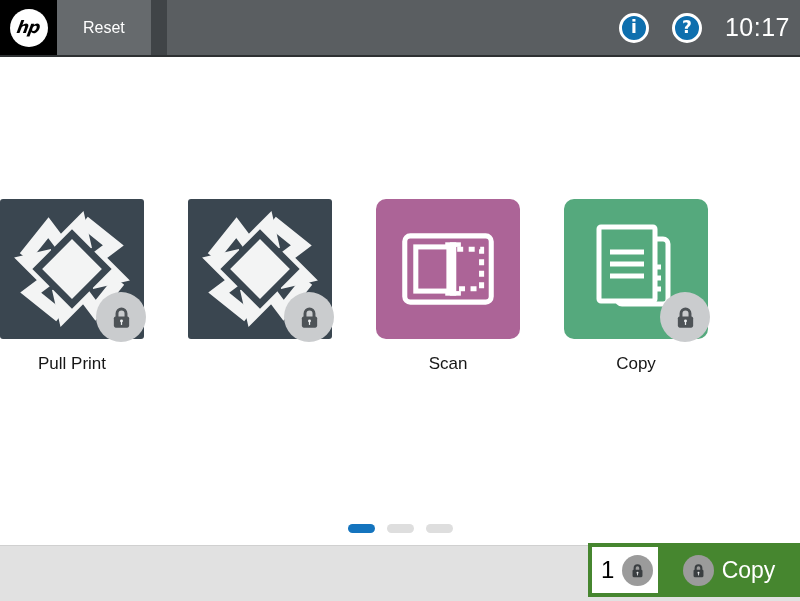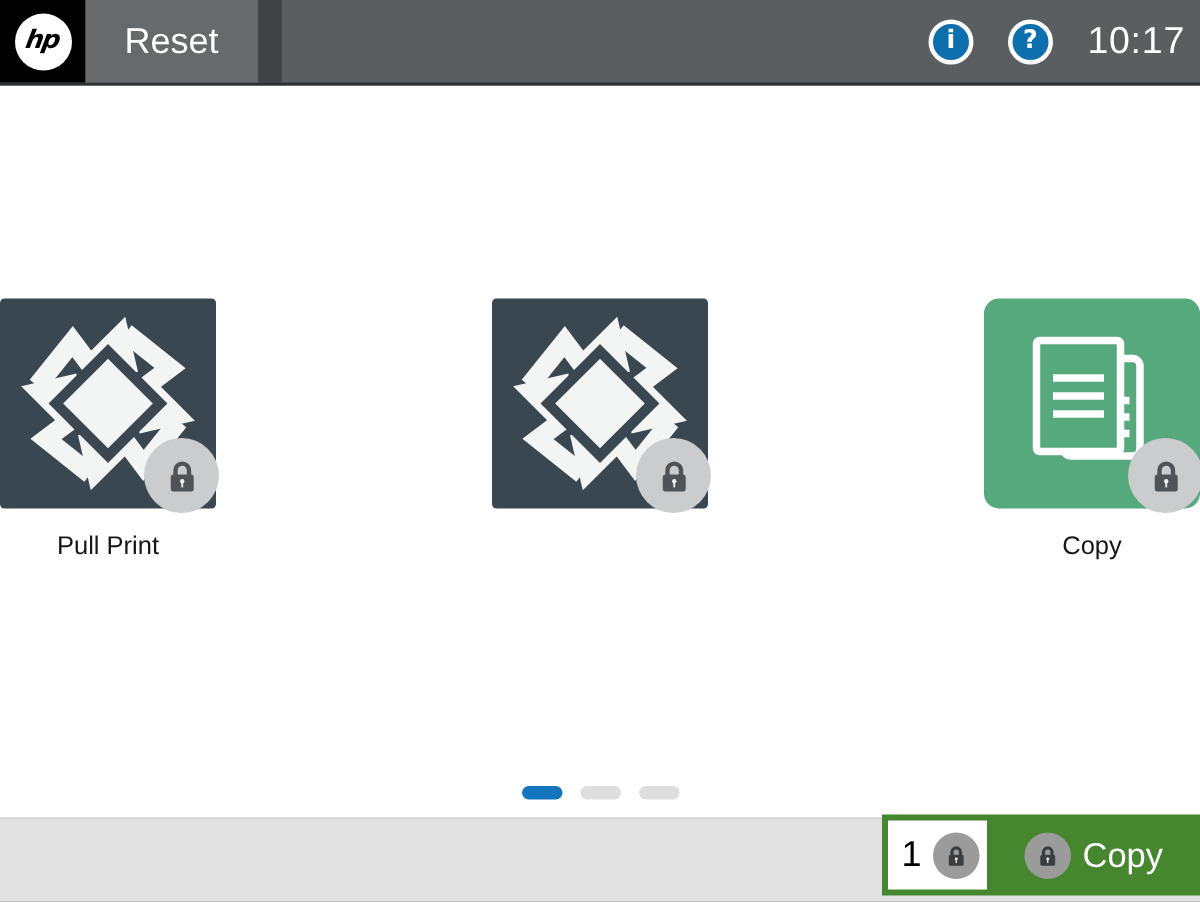--- a/index.html
+++ b/index.html
@@ -32,42 +32,42 @@
     display: flex; align-items: center; justify-content: center;
   }
   .logo-text {
     font-family: "DejaVu Sans", sans-serif;
     font-style: italic; font-weight: 700; font-size: 17px;
     letter-spacing: -1px; transform: skewX(-10deg) translateY(-1px);
   }
   .bar-btn {
     border: none; background: #666A6D; color: #FFFFFF;
     font-family: "Liberation Sans", sans-serif;
-    font-size: 24px; font-weight: 400;
+    font-size: 16px; font-weight: 400;
     padding: 0 26px; cursor: pointer; height: 55px;
   }
   .bar-divider { width: 8px; height: 55px; background: #404447; flex: 0 0 auto; }
   .bar-spacer { flex: 1; }
   .bar-icon {
     width: 30px; height: 30px; border-radius: 50%;
     background: #0E6FAE; border: 3px solid #FFFFFF;
     color: #FFFFFF; font-weight: 700; font-size: 17px;
     display: flex; align-items: center; justify-content: center;
     align-self: center; margin-right: 23px; cursor: pointer;
     font-family: "DejaVu Sans", sans-serif; line-height: 1;
   }
   .bar-time {
     color: #FFFFFF; font-size: 25px; align-self: center;
     margin-right: 10px; letter-spacing: 0.5px;
   }
 
   
   .apps-row {
     position: absolute; top: 199px; left: 0; right: 0;
-    display: flex; justify-content: space-between; gap: 44px;
+    display: flex; justify-content: flex-start; gap: 44px;
   }
   .tile-wrap { width: 144px; }
   .tile {
     position: relative; width: 144px; height: 140px;
     display: flex; align-items: center; justify-content: center;
     cursor: pointer;
   }
   .tile.dark   { background: #3A4650; border-radius: 3px; }
   .tile.purple { background: #AC6497; border-radius: 10px; }
   .tile.green  { background: #55A97D; border-radius: 10px; }
@@ -184,20 +184,33 @@
           <svg viewBox="0 0 24 24" width="27" height="27">
             <path d="M8 12 V8.5 a4 4 0 0 1 8 0 V12" fill="none" stroke="#4E5357" stroke-width="2.6"></path>
             <rect x="5.2" y="11" width="13.6" height="10" rx="1.6" fill="#4E5357"></rect>
             <circle cx="12" cy="15" r="1.3" fill="#EDEFF0"></circle>
             <rect x="11.45" y="15.6" width="1.1" height="3" fill="#EDEFF0"></rect>
           </svg>
         </div>
       </div>
     </div>
 
+    <div class="tile-wrap">
+      <div class="tile purple">
+        <svg width="92" height="74" viewBox="0 0 100 80">
+          <rect x="3" y="4" width="94" height="72" rx="6" fill="none" stroke="#FFFFFF" stroke-width="5.5"></rect>
+          <rect x="15" y="16" width="36" height="48" fill="none" stroke="#FFFFFF" stroke-width="5.5"></rect>
+          <rect x="52" y="11" width="7" height="58" fill="#FFFFFF"></rect>
+          <rect x="47" y="11" width="17" height="5" fill="#FFFFFF"></rect>
+          <rect x="47" y="64" width="17" height="5" fill="#FFFFFF"></rect>
+          <path d="M60 18.5 L86.5 18.5 L86.5 61.5 L60 61.5" fill="none" stroke="#FFFFFF" stroke-width="5.5" stroke-dasharray="6.5 6"></path>
+        </svg>
+      </div>
+      <div class="tile-label">Scan</div>
+    </div>
 
     <div class="tile-wrap">
       <div class="tile green">
         <svg width="100" height="100" viewBox="0 0 100 100">
           <rect x="31" y="20" width="51" height="65" rx="5" fill="none" stroke="#FFFFFF" stroke-width="5"></rect>
           <g stroke="#FFFFFF" stroke-width="5">
             <line x1="63" y1="48" x2="75" y2="48"></line>
             <line x1="63" y1="59" x2="75" y2="59"></line>
             <line x1="63" y1="70" x2="75" y2="70"></line>
           </g>

